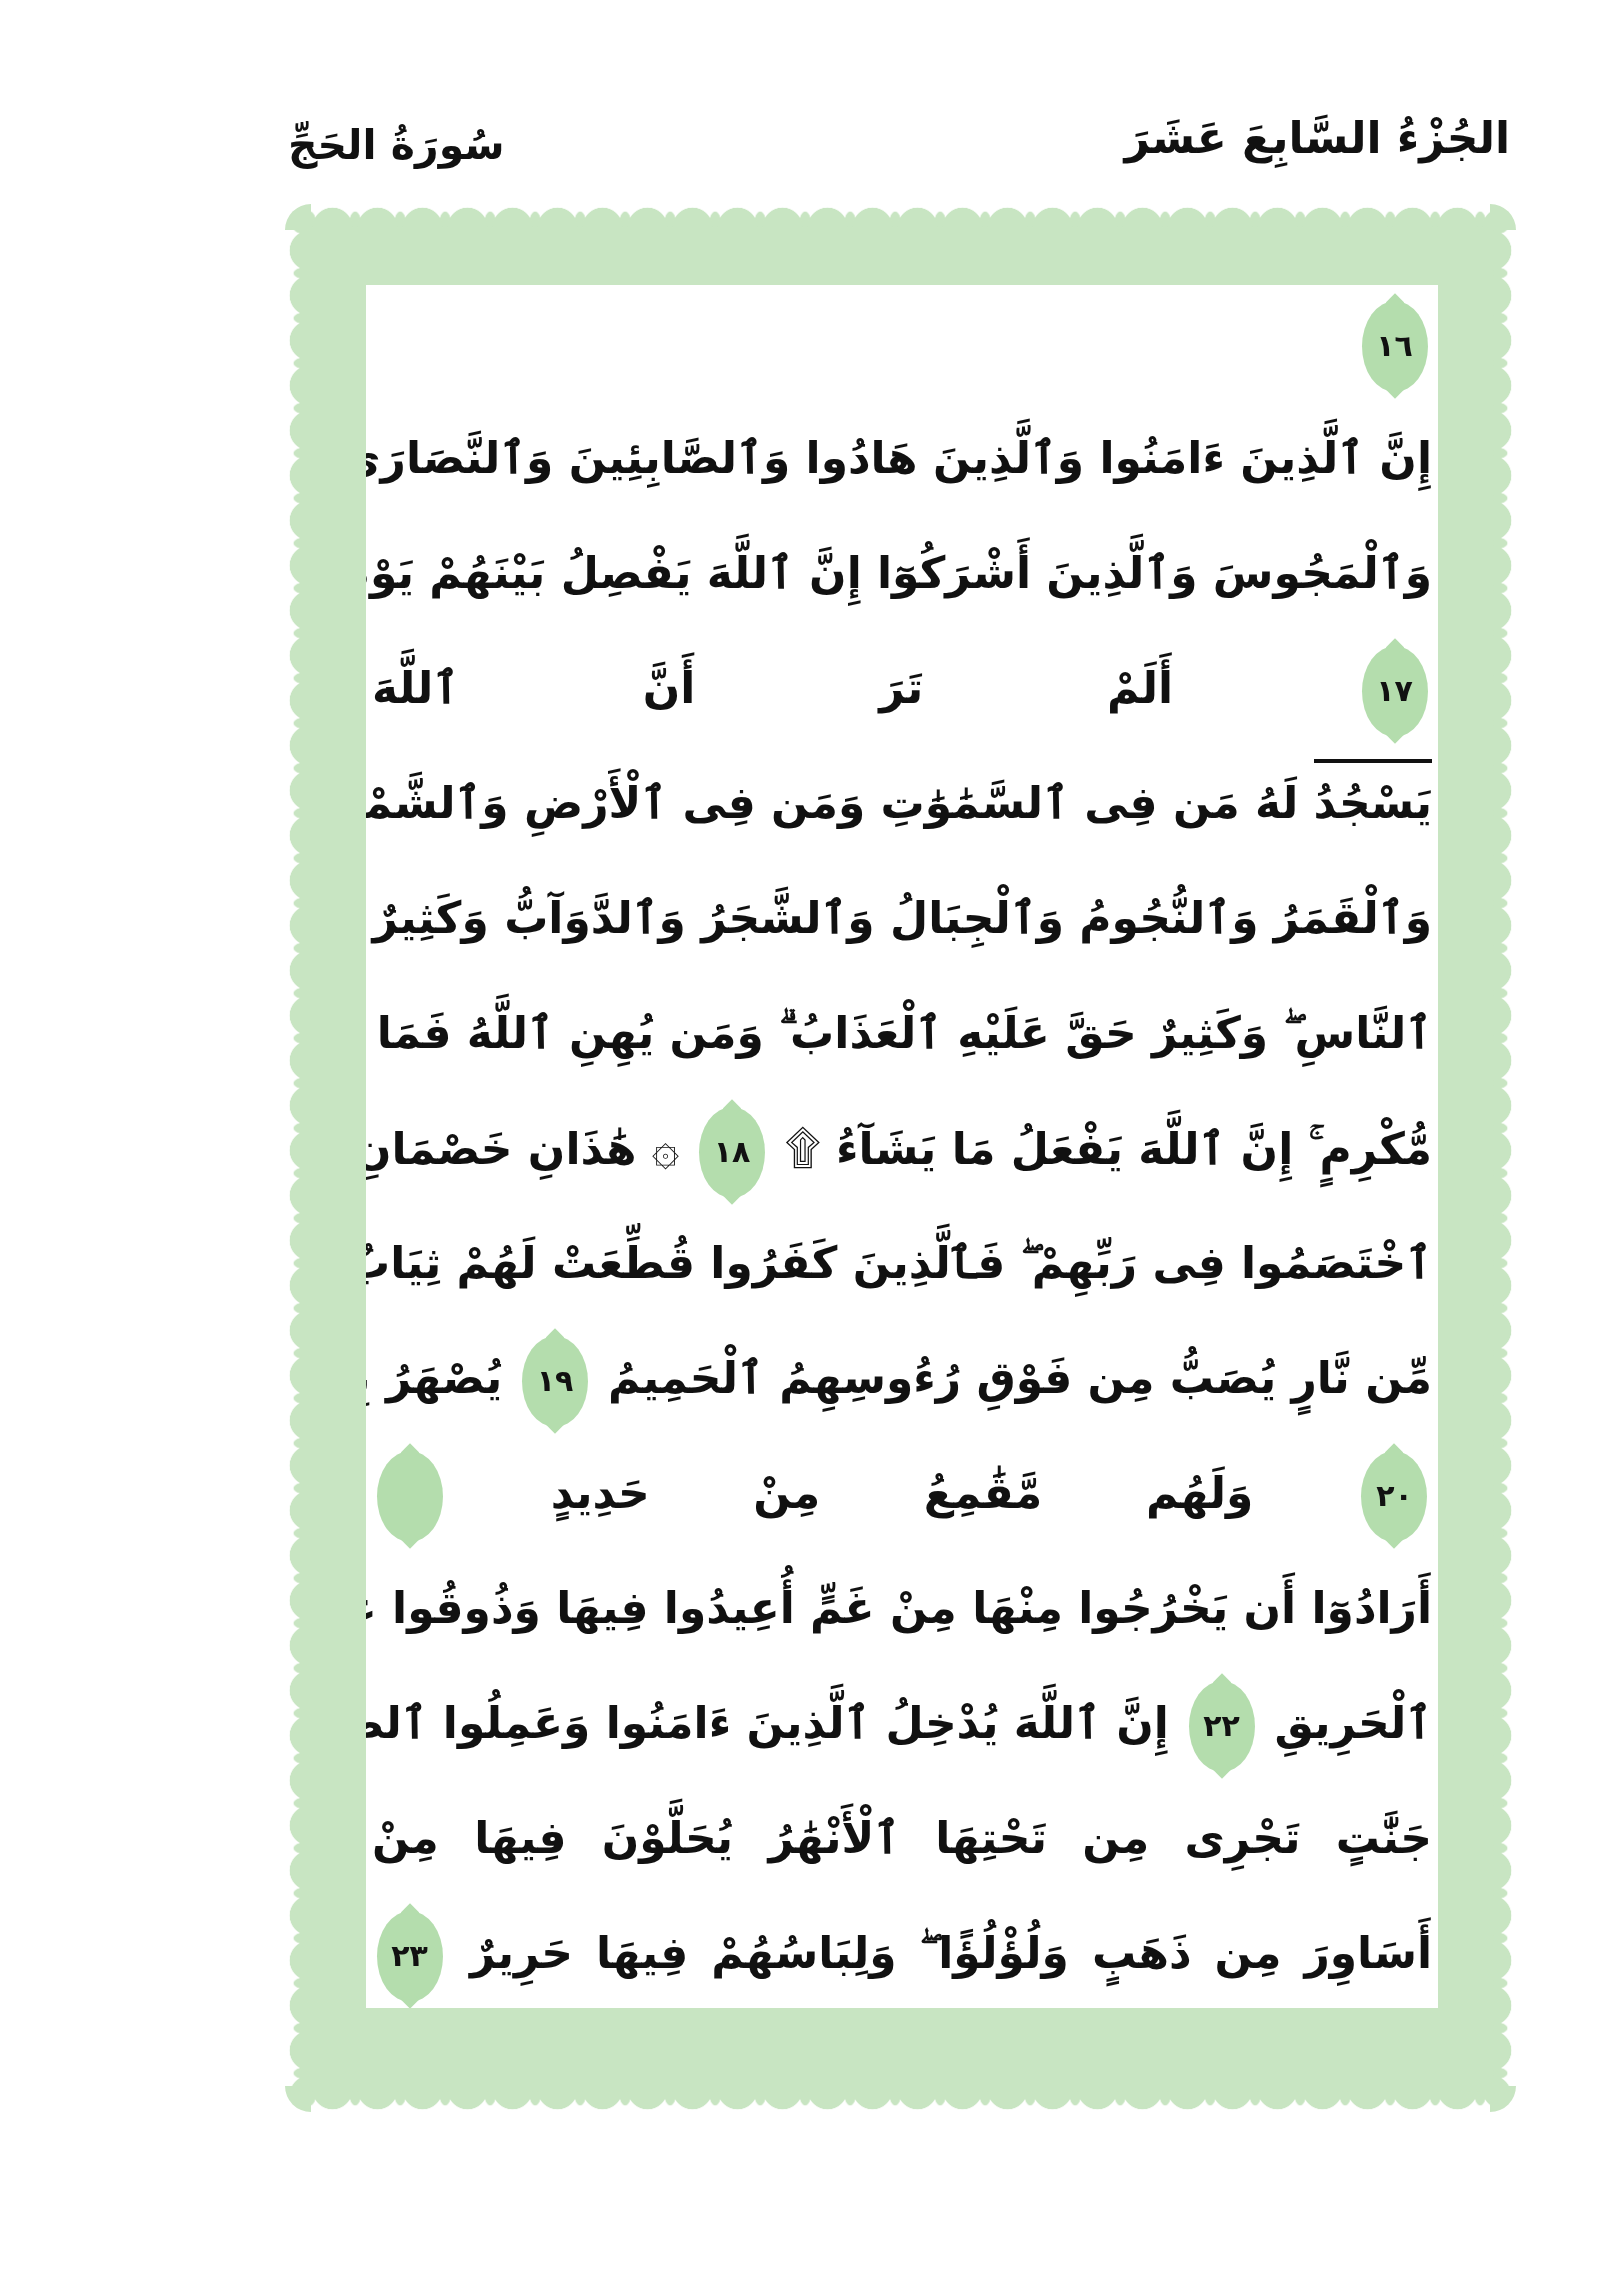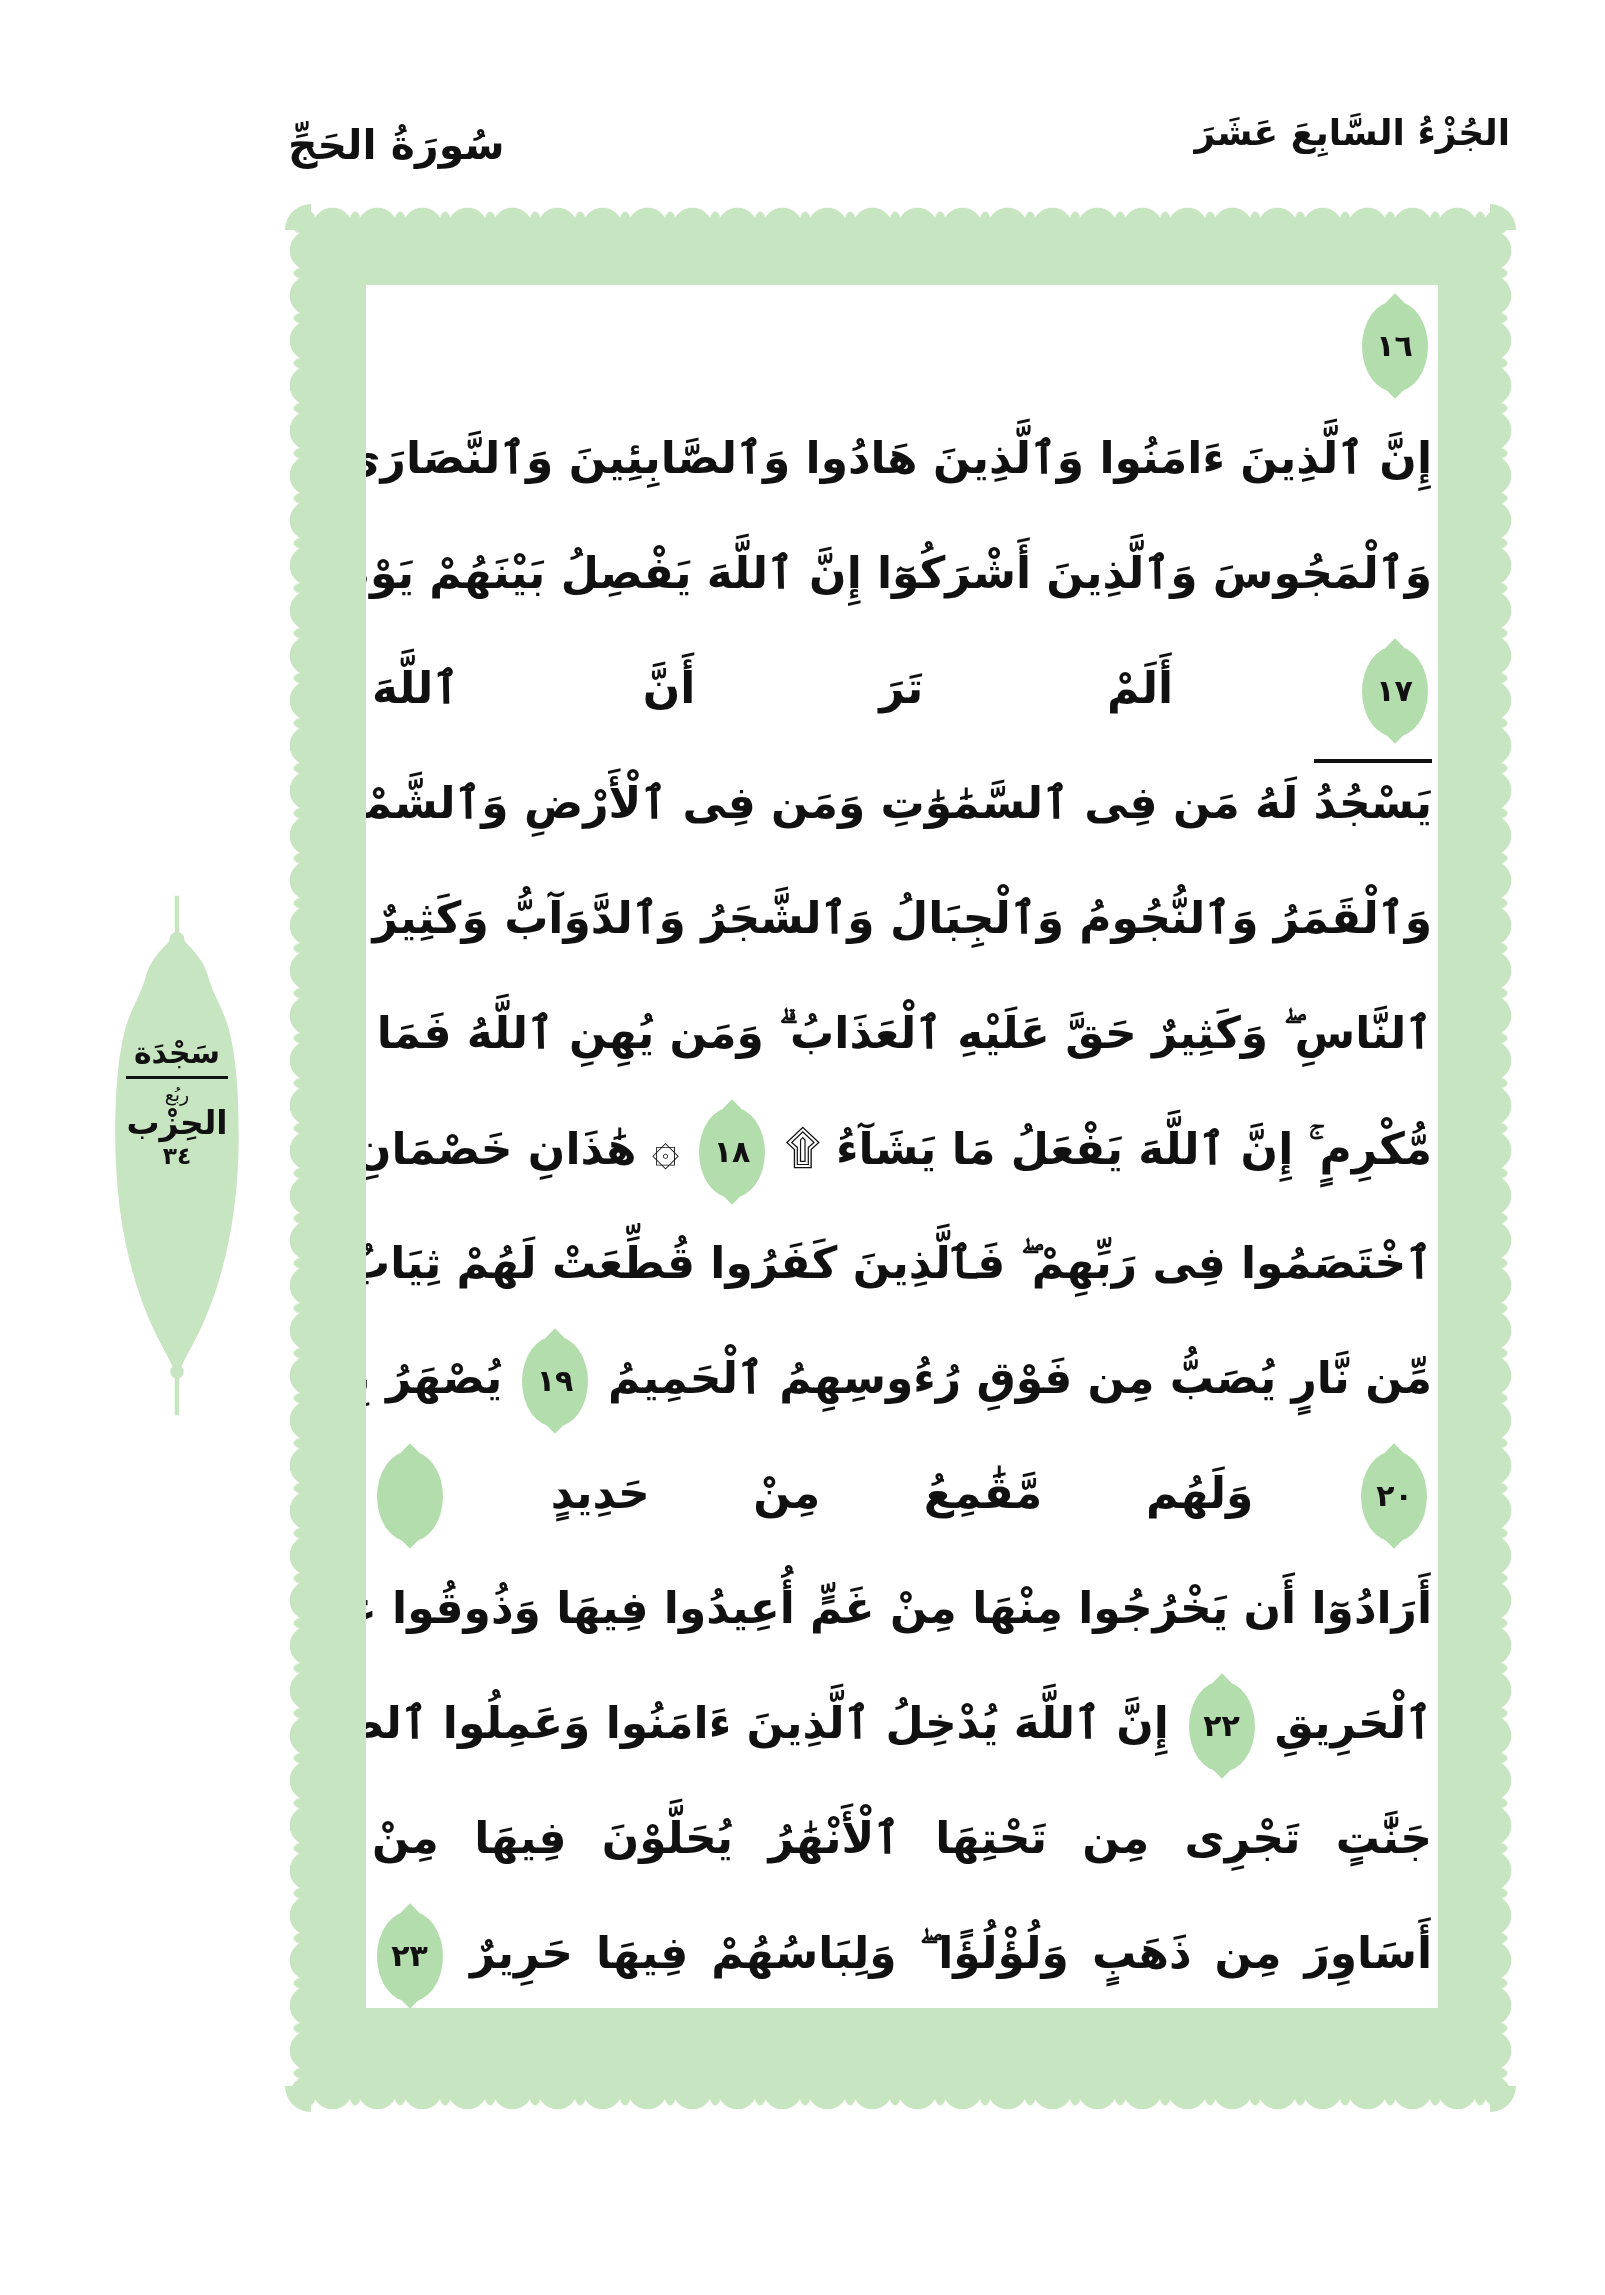--- a/index.html
+++ b/index.html
@@ -7,21 +7,21 @@
     position:relative;
     width:1605px;height:2295px;
     background:#ffffff;
     font-family:"DejaVu Sans", sans-serif;
     color:#111111;
     overflow:hidden;
   }
   
   .header-right{
     position:absolute;top:112px;right:95px;
-    font-size:36px;font-weight:bold;letter-spacing:0;
+    font-size:44px;font-weight:bold;letter-spacing:0;
   }
   .header-left{
     position:absolute;top:121px;left:288px;
     font-size:41px;font-weight:bold;
   }
   
   .frame-band{
     position:absolute;left:310px;top:228px;width:1182px;height:1861px;
     background:#c8e5c2;
   }
@@ -166,41 +166,16 @@
       <div class="qline"><span class="qtext">أَرَادُوٓا أَن يَخْرُجُوا مِنْهَا مِنْ غَمٍّ أُعِيدُوا فِيهَا وَذُوقُوا عَذَابَ</span></div>
       <div class="qline"><span class="qtext">ٱلْحَرِيقِ</span> <span class="verse-badge">
           <span class="vnum">٢٢</span>
         </span> <span class="qtext">إِنَّ ٱللَّهَ يُدْخِلُ ٱلَّذِينَ ءَامَنُوا وَعَمِلُوا ٱلصَّٰلِحَٰتِ</span></div>
       <div class="qline"><span class="qtext">جَنَّٰتٍ تَجْرِى مِن تَحْتِهَا ٱلْأَنْهَٰرُ يُحَلَّوْنَ فِيهَا مِنْ</span></div>
       <div class="qline"><span class="qtext">أَسَاوِرَ مِن ذَهَبٍ وَلُؤْلُؤًا ۖ وَلِبَاسُهُمْ فِيهَا حَرِيرٌ</span> <span class="verse-badge">
           <span class="vnum">٢٣</span>
         </span></div>
     </div>
 
-  <div class="ornament">
-    <svg viewBox="0 0 170 690" xmlns="http://www.w3.org/2000/svg">
-      <rect x="82" y="0" width="6" height="52" fill="#c8e5c2"></rect>
-      <circle cx="85" cy="58" r="10" fill="#c8e5c2"></circle>
-      <path fill="#c8e5c2" d="M85 48
-        C 72 66, 52 78, 44 106
-        C 36 136, 22 150, 14 186
-        C 6 222, 3 262, 3 320
-        C 3 420, 22 502, 47 560
-        C 62 596, 76 614, 85 640
-        C 94 614, 108 596, 123 560
-        C 148 502, 167 420, 167 320
-        C 167 262, 164 222, 156 186
-        C 148 150, 134 136, 126 106
-        C 118 78, 98 66, 85 48 Z"></path>
-      <circle cx="85" cy="632" r="9" fill="#c8e5c2"></circle>
-      <rect x="82" y="638" width="6" height="52" fill="#c8e5c2"></rect>
-    </svg>
-    <div class="ornament-text">
-      <div><span class="orn-sajdah">سَجْدَة</span></div>
-      <div class="orn-rub">ربُع</div>
-      <div class="orn-hizb">الحِزْب</div>
-      <div class="orn-num">٣٤</div>
-    </div>
-  </div>
 
 
 </div>
 
 
 </body></html>

